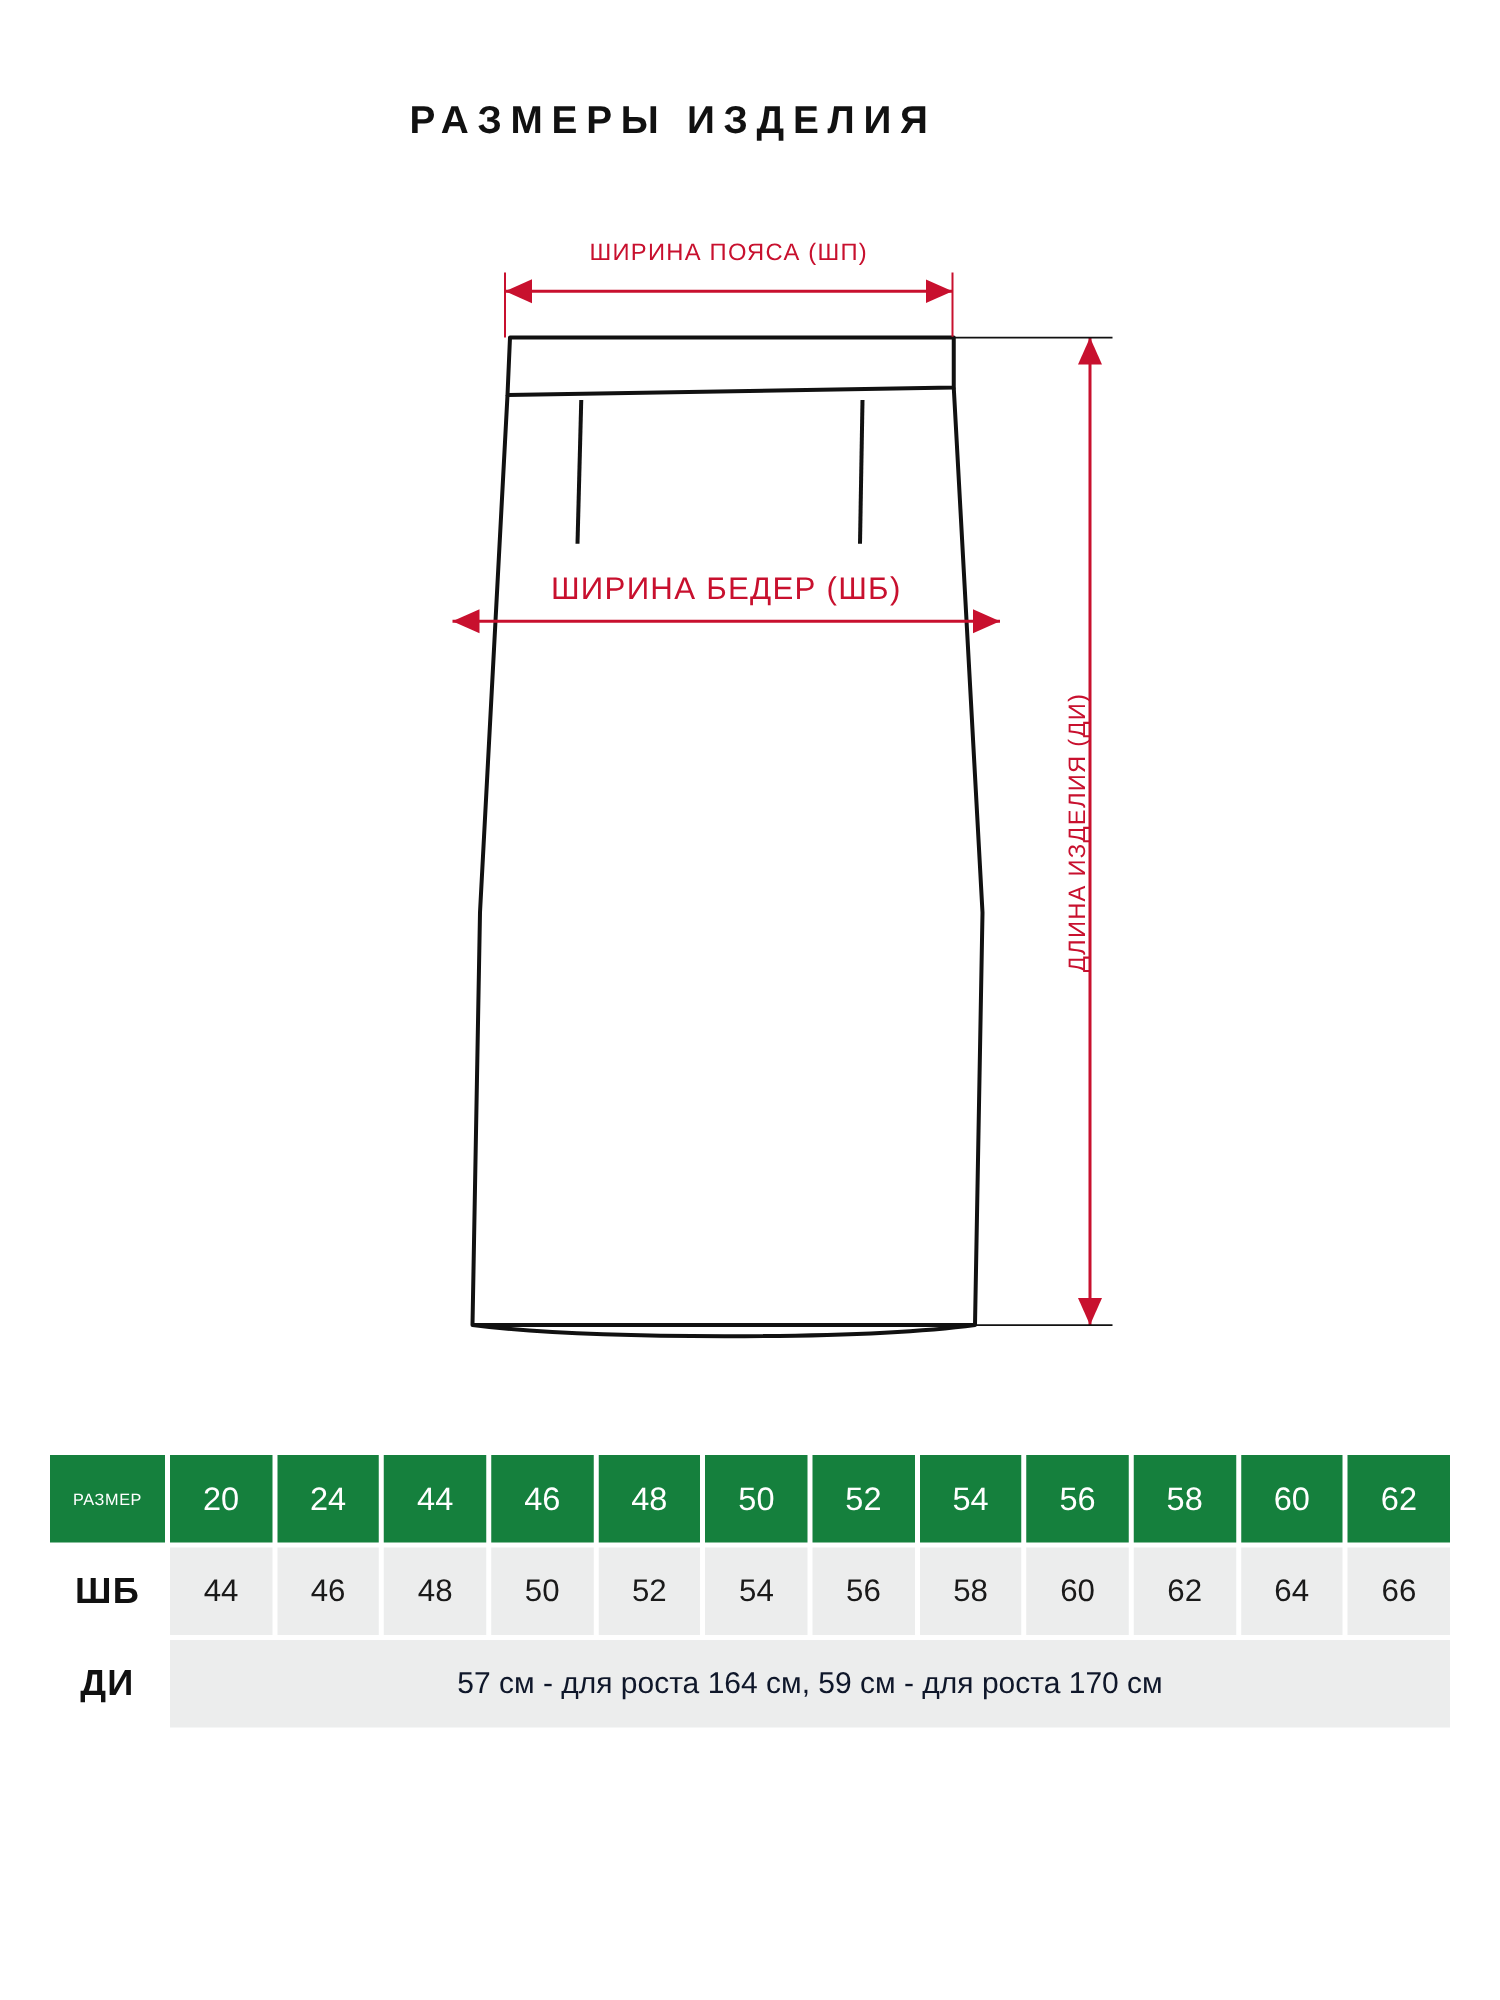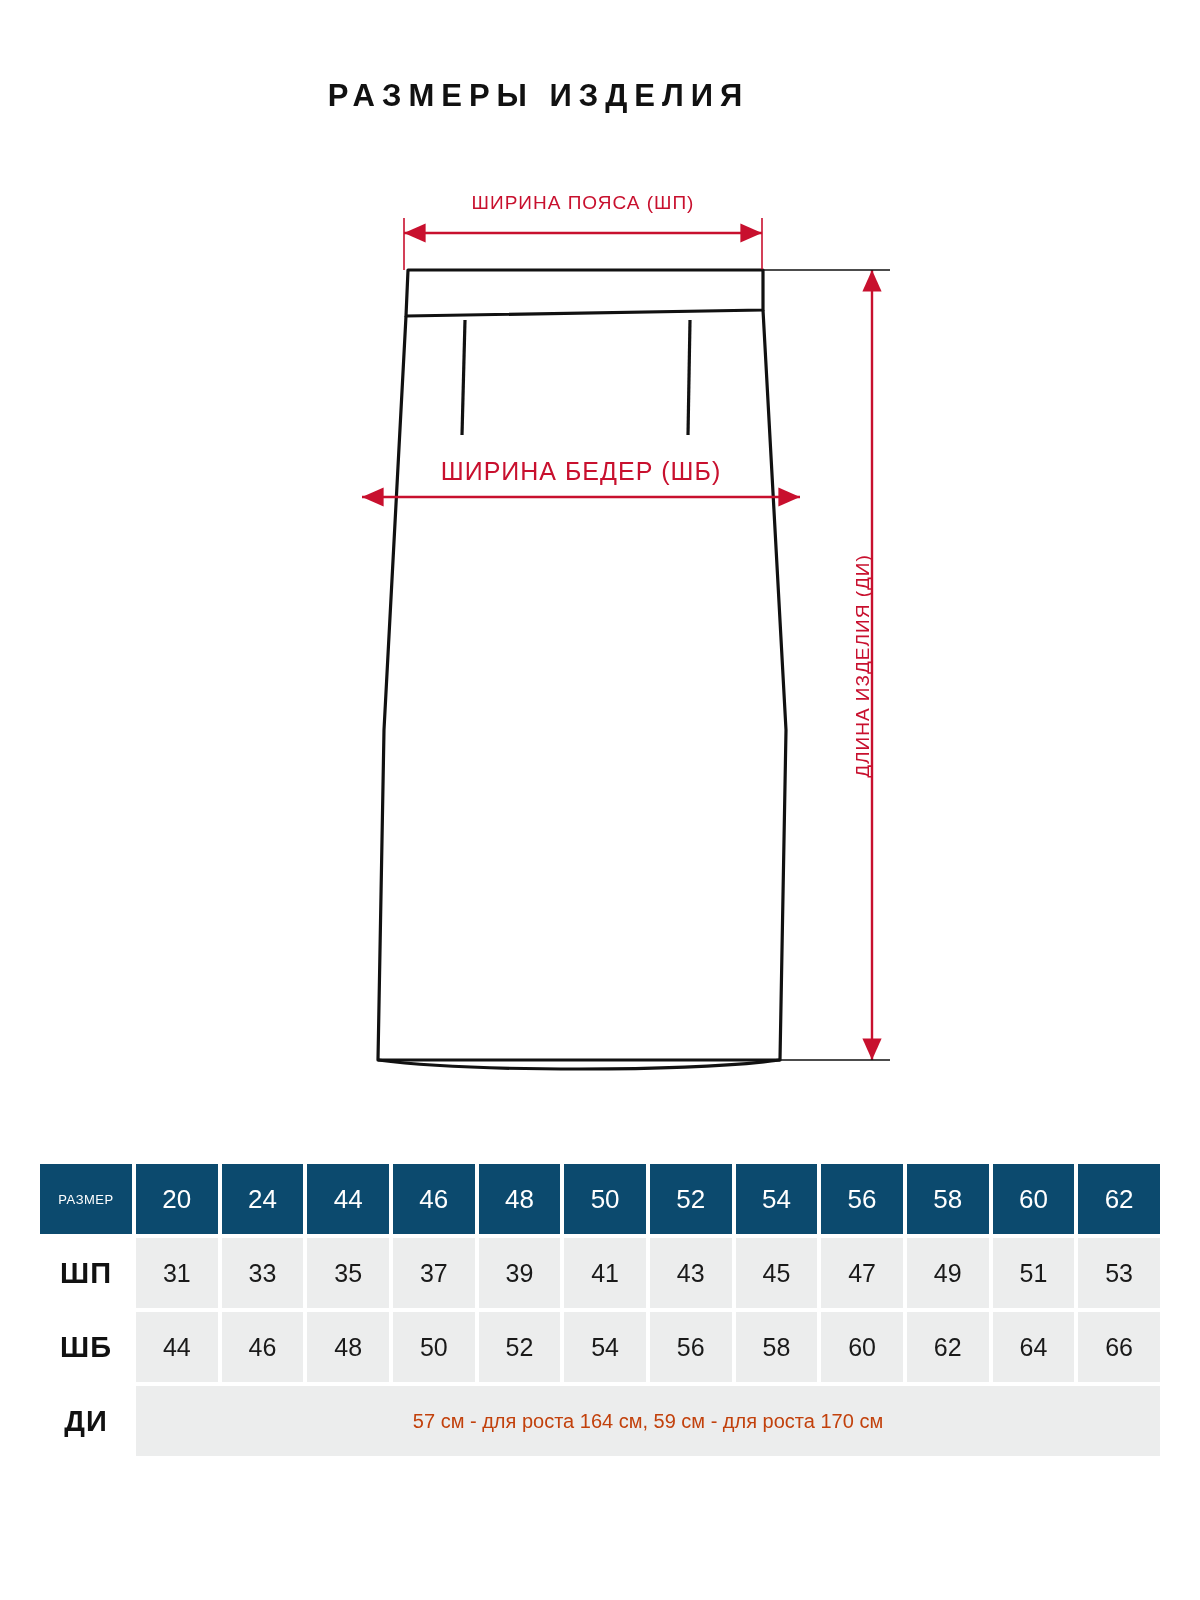--- a/index.html
+++ b/index.html
@@ -54,38 +54,38 @@
   .size-table td {
     height: 68px;
     text-align: center;
     vertical-align: middle;
     font-size: 25px;
     color: #1a1a1a;
     background: #eceded;
     font-family: "Liberation Sans", sans-serif;
   }
   .size-table tr.head td {
-    background: #0c4a6e;
+    background: #15803d;
     color: #ffffff;
     font-size: 26px;
   }
   .size-table tr.head td.corner {
     font-size: 13px;
     letter-spacing: 0.5px;
   }
   .size-table td.rowlabel {
     background: #ffffff;
     font-weight: bold;
     font-size: 29px;
     letter-spacing: 1px;
     color: #111111;
   }
   .size-table td.note {
-    color: #c2410c;
-    font-size: 20px;
+    color: #0f172a;
+    font-size: 24px;
     background: #eceded;
   }
 </style>
 </head>
 <body>
 
 <div class="title">РАЗМЕРЫ ИЗДЕЛИЯ</div>
 
 <div class="diagram">
   <svg width="1200" height="950" viewBox="0 0 1200 950" xmlns="http://www.w3.org/2000/svg">
@@ -153,35 +153,20 @@
       <td>48</td>
       <td>50</td>
       <td>52</td>
       <td>54</td>
       <td>56</td>
       <td>58</td>
       <td>60</td>
       <td>62</td>
     </tr>
 
-    <tr>
-      <td class="rowlabel">ШП</td>
-      <td>31</td>
-      <td>33</td>
-      <td>35</td>
-      <td>37</td>
-      <td>39</td>
-      <td>41</td>
-      <td>43</td>
-      <td>45</td>
-      <td>47</td>
-      <td>49</td>
-      <td>51</td>
-      <td>53</td>
-    </tr>
 
     <tr>
       <td class="rowlabel">ШБ</td>
       <td>44</td>
       <td>46</td>
       <td>48</td>
       <td>50</td>
       <td>52</td>
       <td>54</td>
       <td>56</td>

